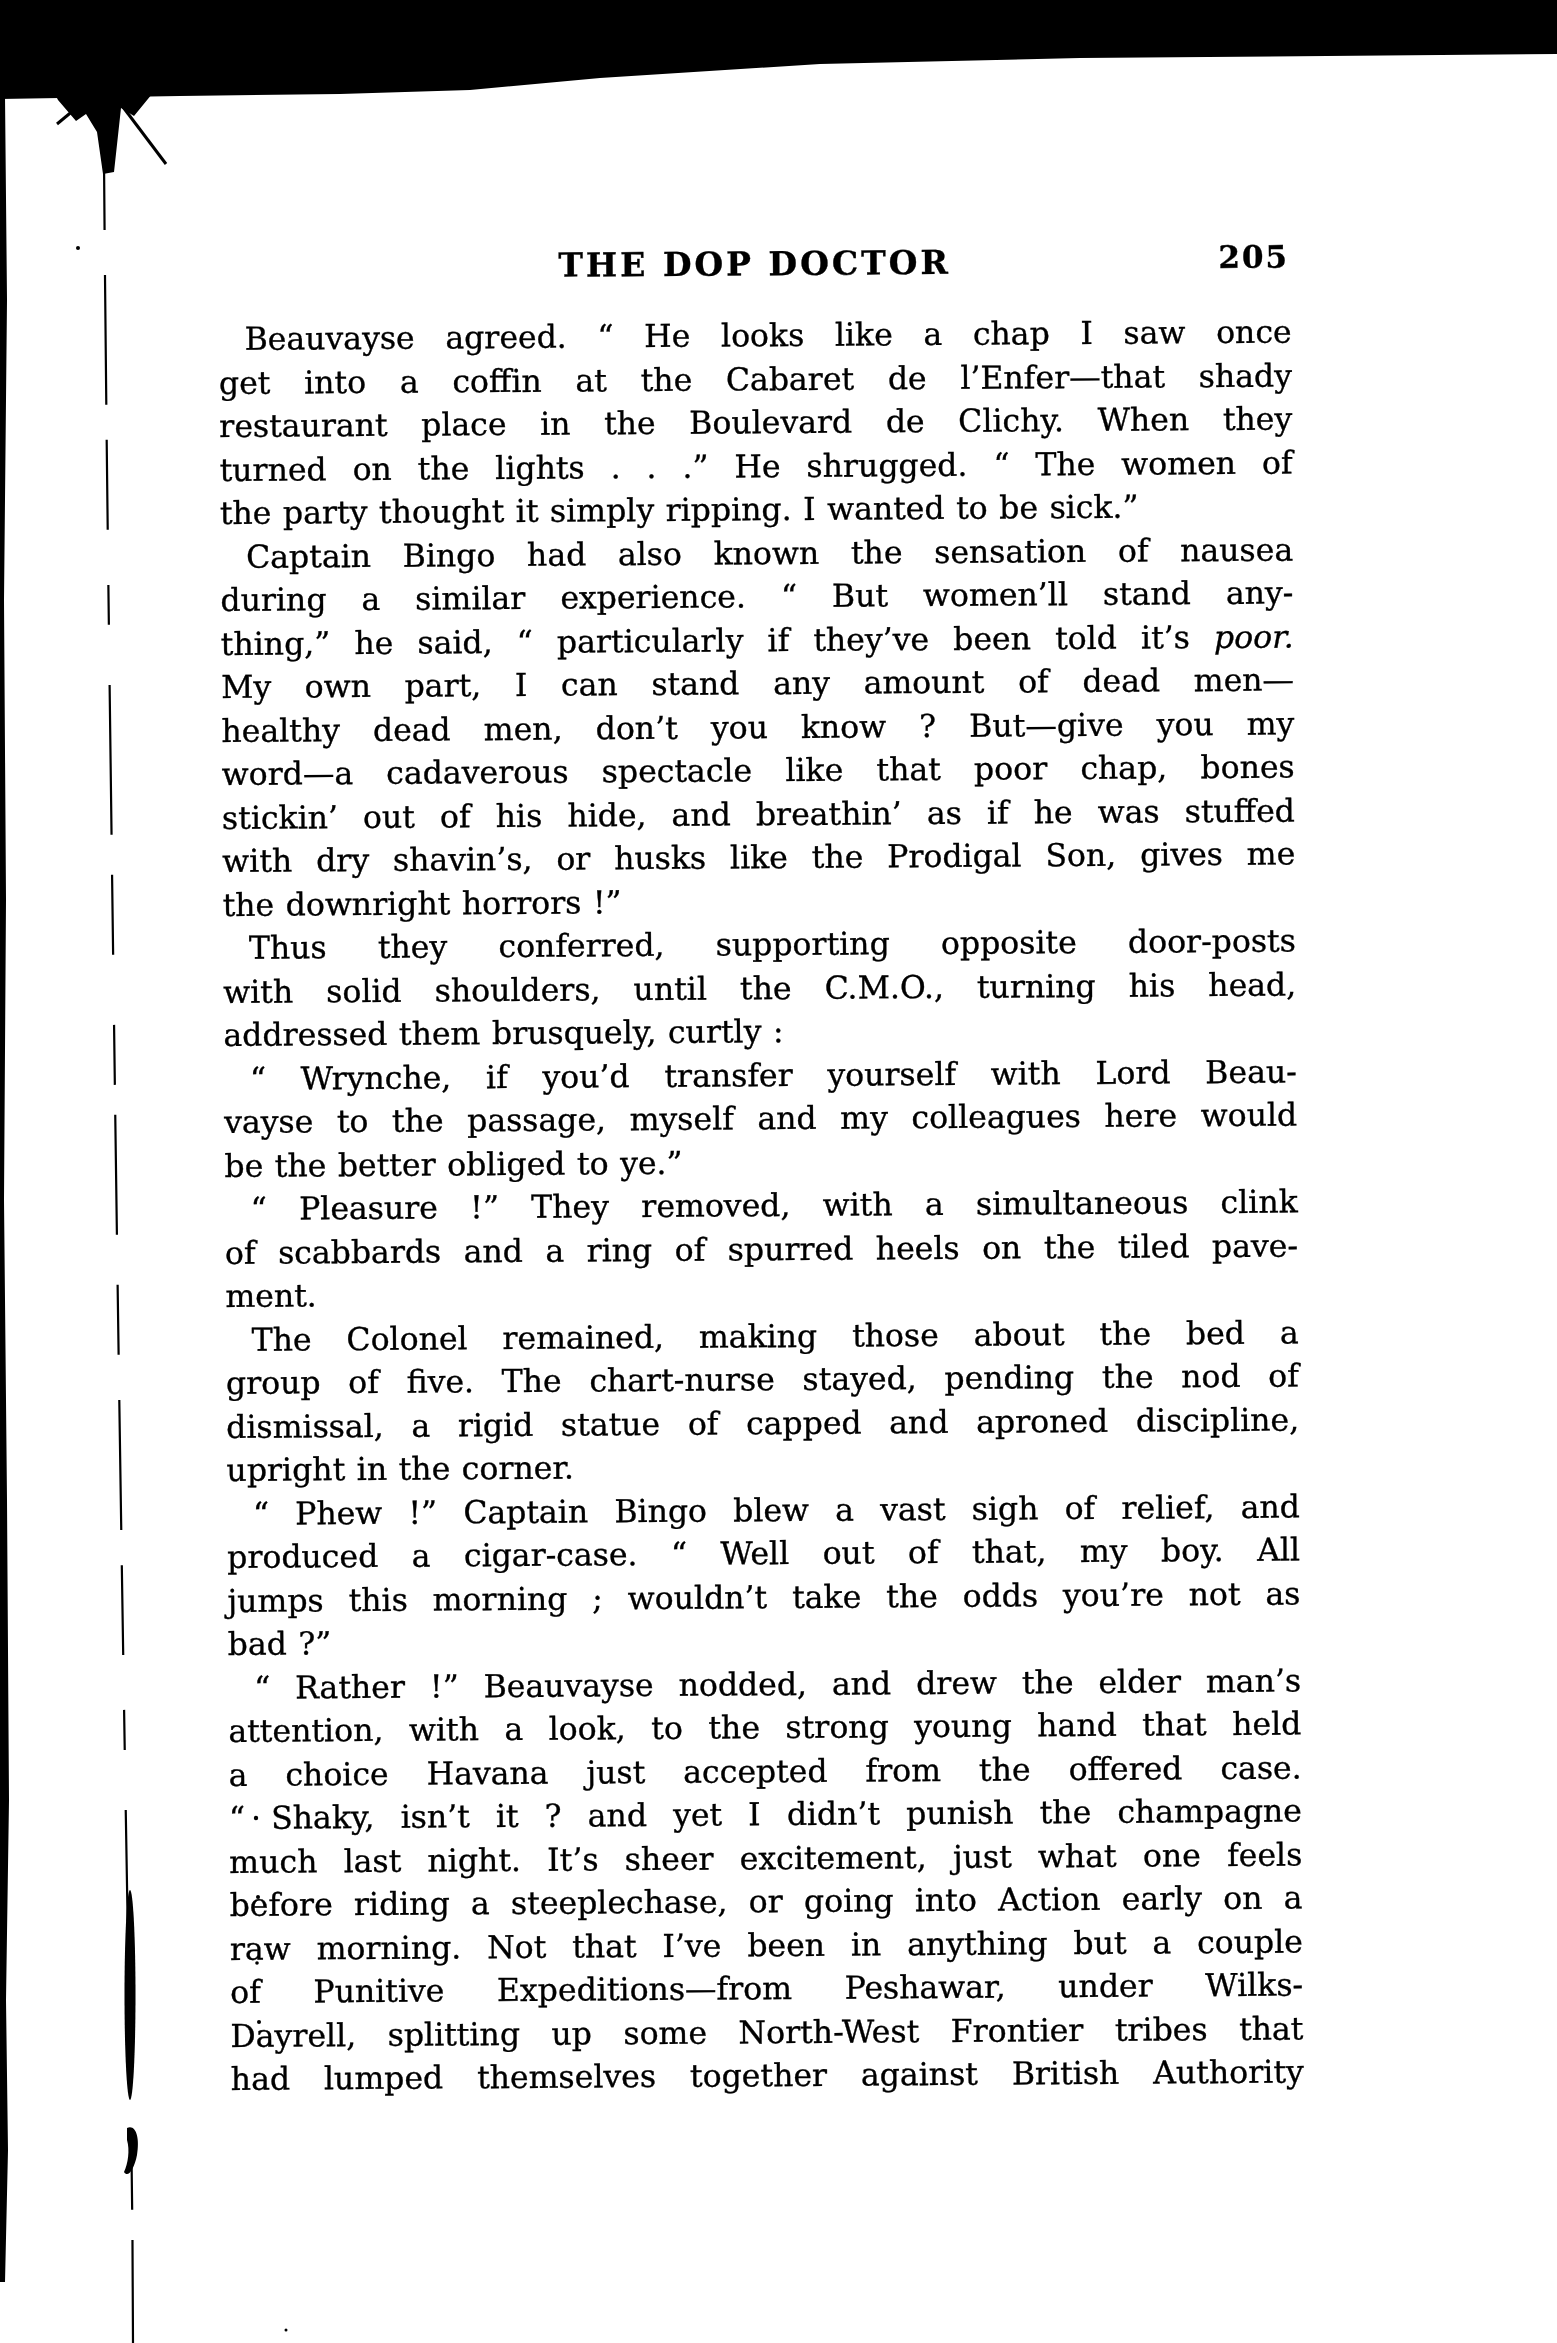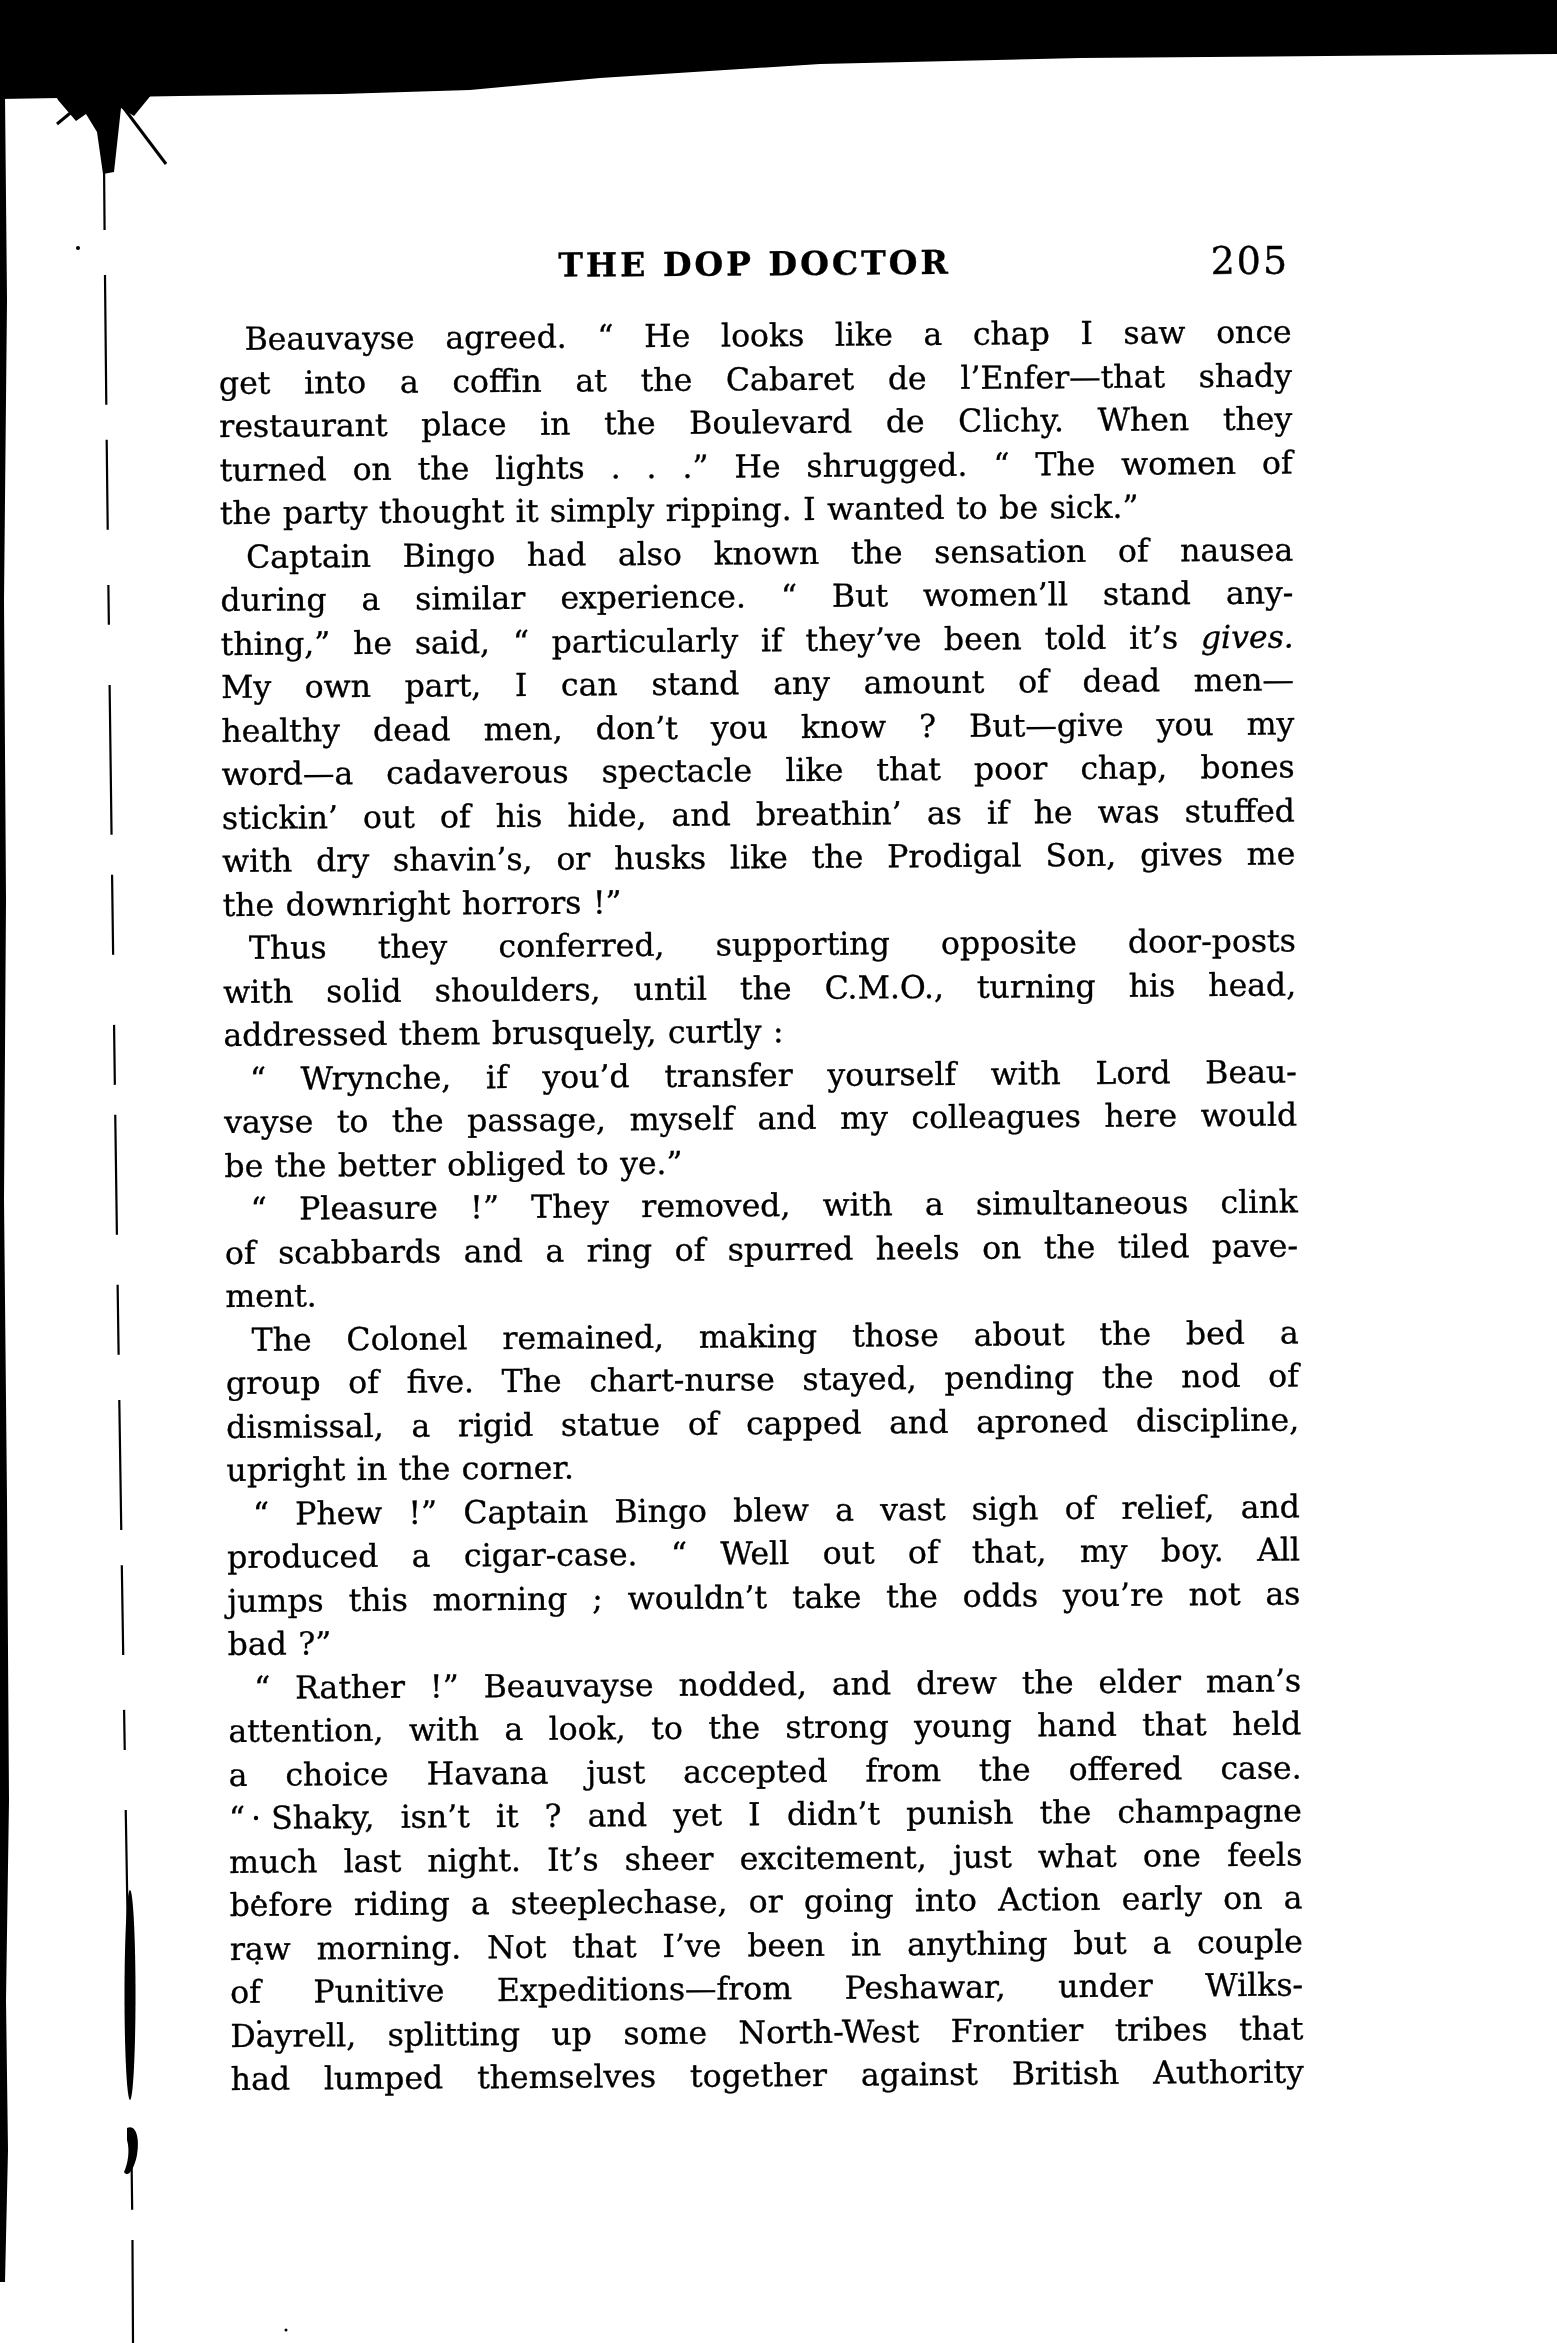--- a/index.html
+++ b/index.html
@@ -32,22 +32,22 @@
   .running-title {
     text-align: center;
     font-weight: 700;
     font-size: 33px;
     letter-spacing: 3px;
     line-height: 40px;
   }
   .page-number {
     position: absolute;
     right: 2px; top: -2px;
-    font-weight: 400;
-    font-size: 38px;
+    font-weight: 700;
+    font-size: 31px;
     letter-spacing: 2px;
   }
   .text-block { width: 100%; }
   .line {
     font-size: 31.5px;
     line-height: 43.5px;
     height: 43.5px;
     white-space: normal;
     word-spacing: 1.5px;
     text-align: justify;
@@ -83,21 +83,21 @@
     <div class="page-number">205</div>
   </div>
   <div class="text-block">
       <div class="line indent">Beauvayse agreed.  “ He looks like a chap I saw once</div>
       <div class="line">get into a coffin at the Cabaret de l’Enfer—that shady</div>
       <div class="line">restaurant place in the Boulevard de Clichy.  When they</div>
       <div class="line">turned on the lights . . .”  He shrugged.  “ The women of</div>
       <div class="line last">the party thought it simply ripping.  I wanted to be sick.”</div>
       <div class="line indent">Captain Bingo had also known the sensation of nausea</div>
       <div class="line">during a similar experience.  “ But women’ll stand any-</div>
-      <div class="line"><span>thing,” he said, “ particularly if they’ve been told it’s </span><span class="it">gives.</span></div>
+      <div class="line"><span>thing,” he said, “ particularly if they’ve been told it’s </span><span class="it">poor.</span></div>
       <div class="line">My own part, I can stand any amount of dead men—</div>
       <div class="line">healthy dead men, don’t you know ?  But—give you my</div>
       <div class="line">word—a cadaverous spectacle like that poor chap, bones</div>
       <div class="line">stickin’ out of his hide, and breathin’ as if he was stuffed</div>
       <div class="line">with dry shavin’s, or husks like the Prodigal Son, gives me</div>
       <div class="line last">the downright horrors !”</div>
       <div class="line indent">Thus they conferred, supporting opposite door-posts</div>
       <div class="line">with solid shoulders, until the C.M.O., turning his head,</div>
       <div class="line last">addressed them brusquely, curtly :</div>
       <div class="line indent">“ Wrynche, if you’d transfer yourself with Lord Beau-</div>

